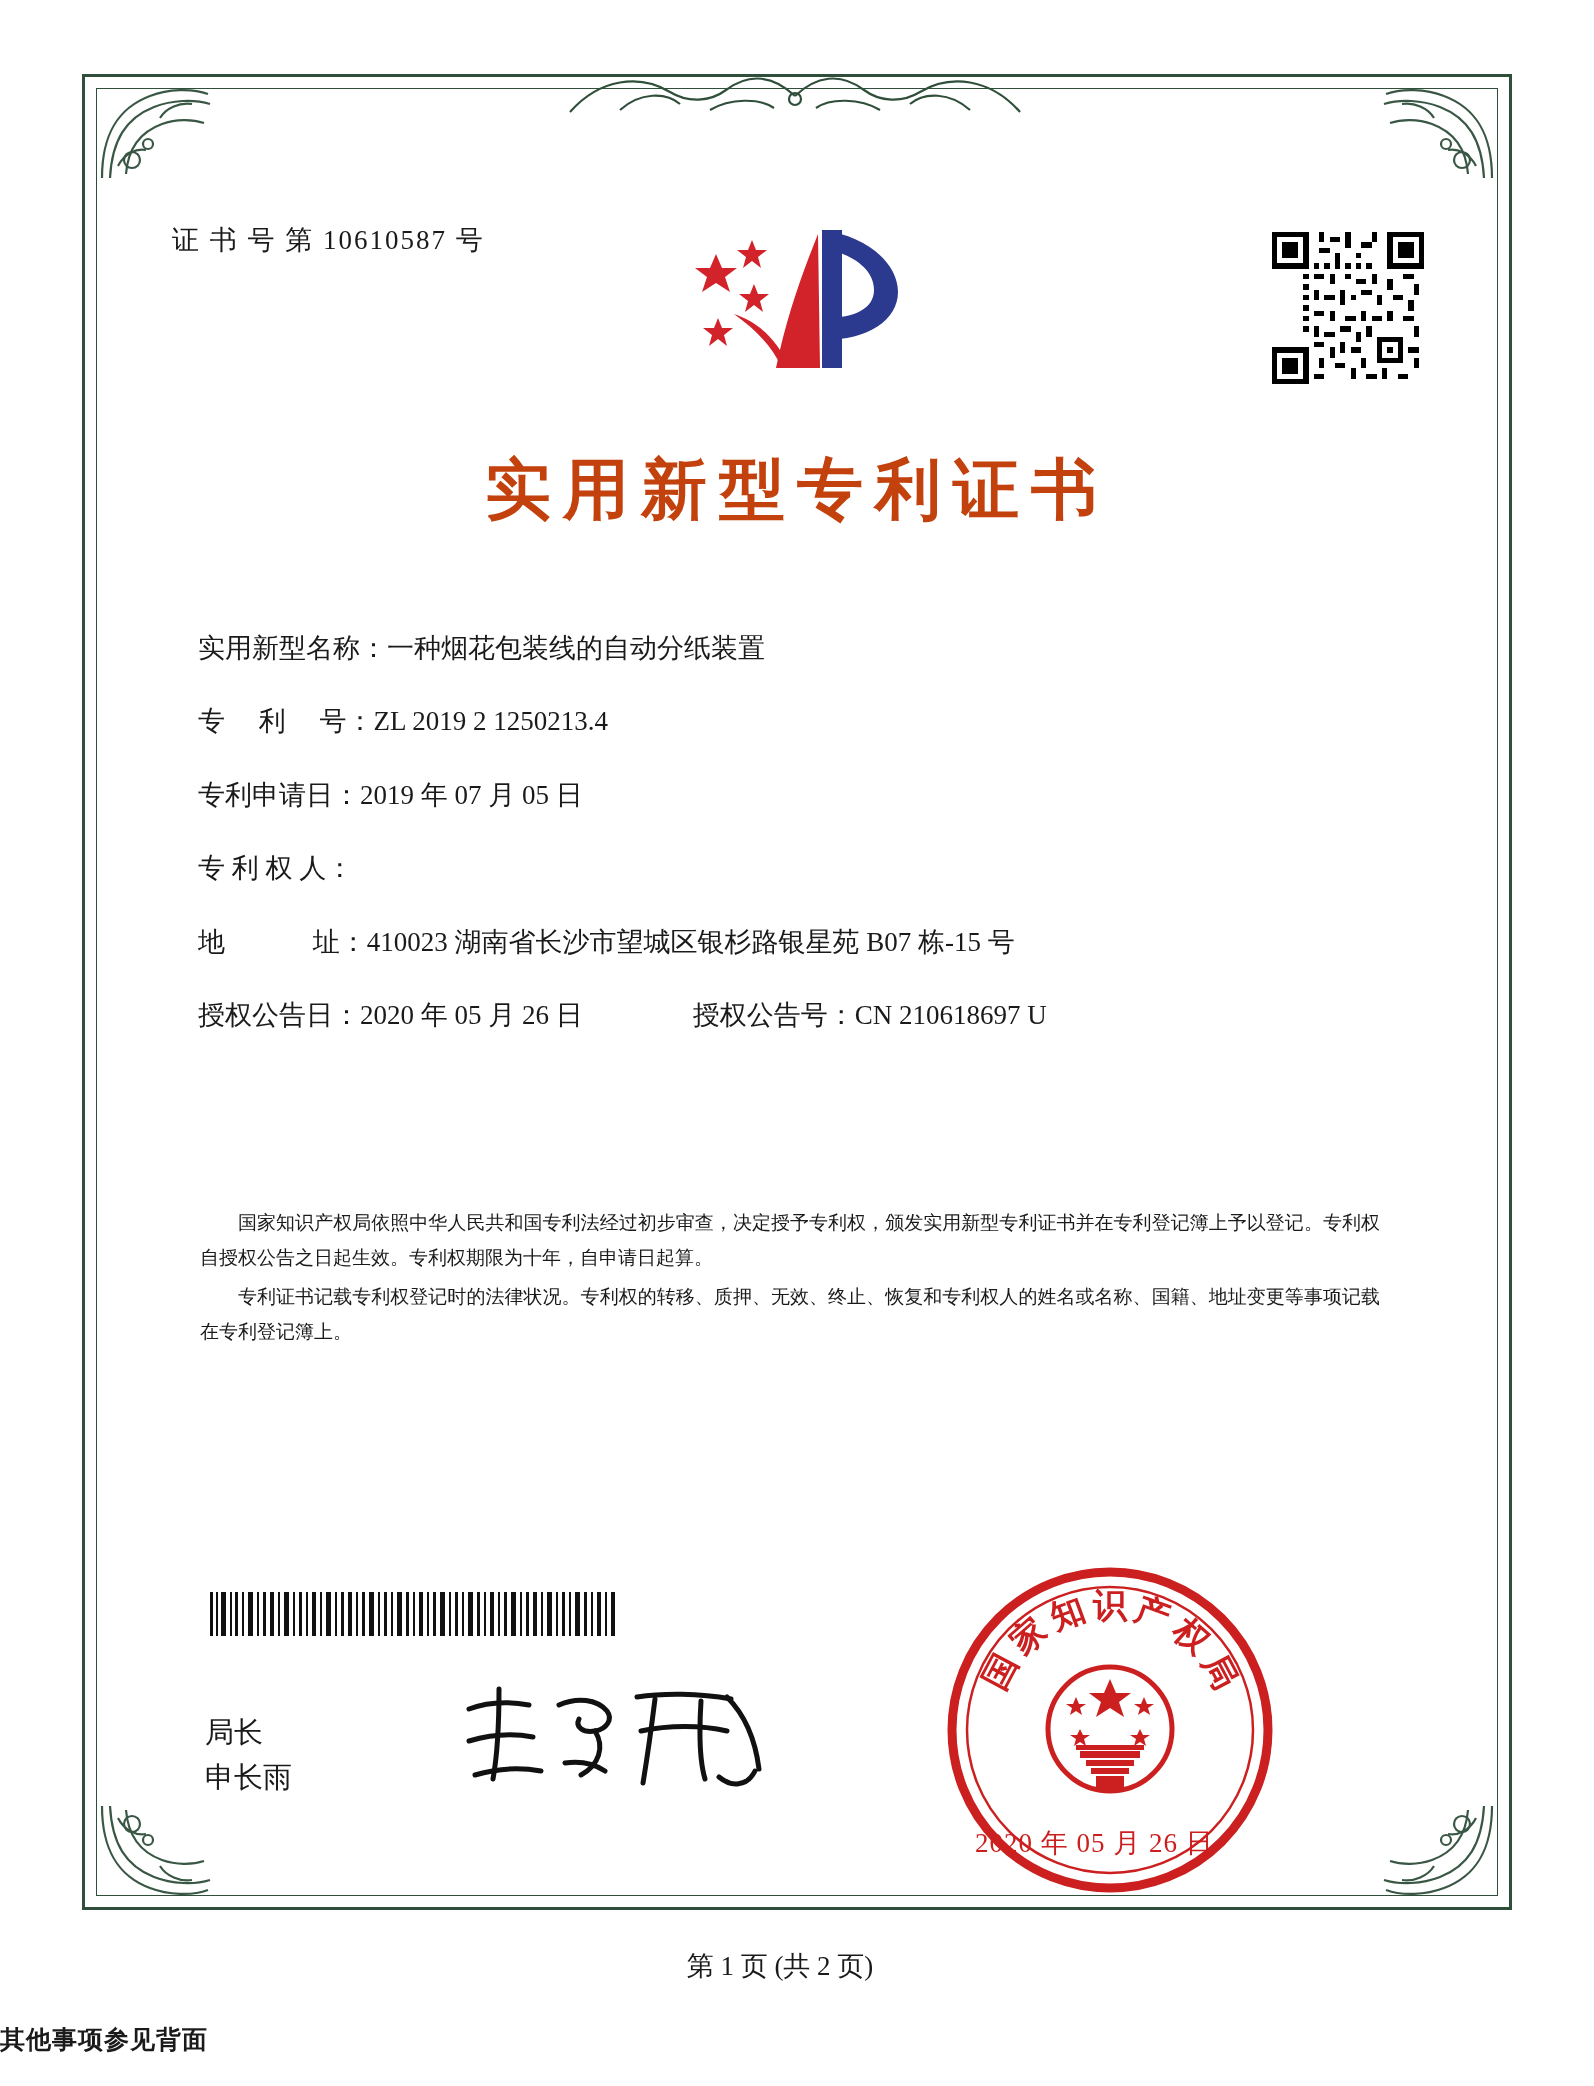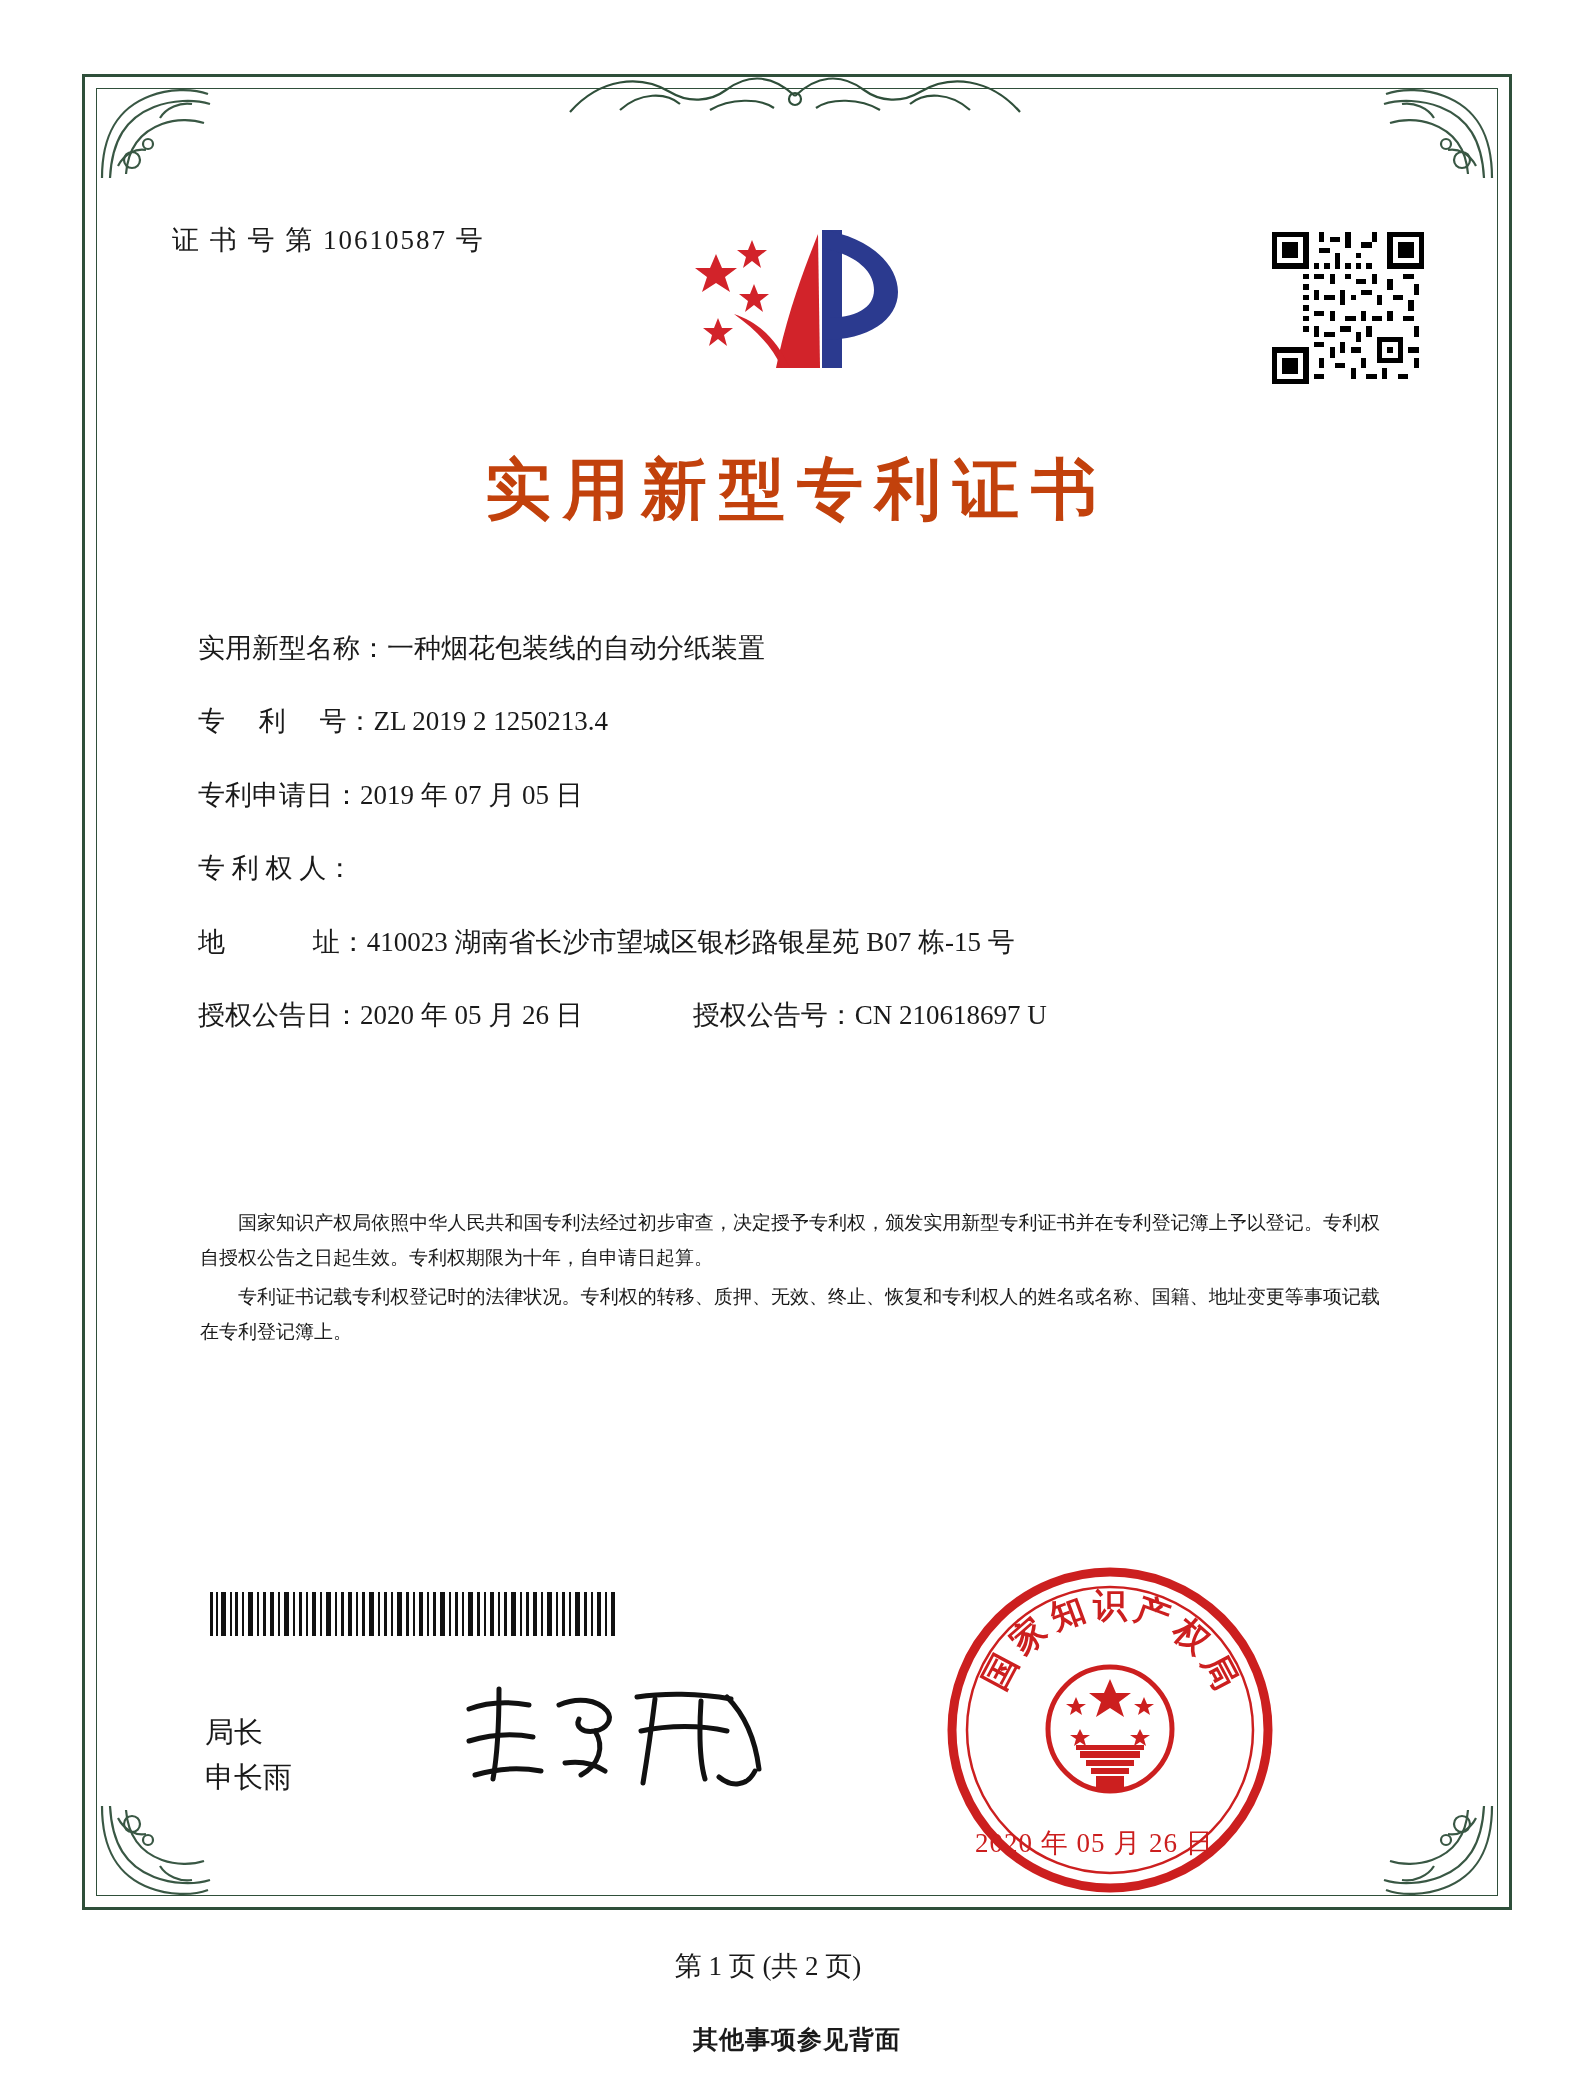--- a/index.html
+++ b/index.html
@@ -192,32 +192,31 @@
     top: 1825px;
     font-size: 27px;
     color: #cc1f1f;
     letter-spacing: 1px;
     white-space: nowrap;
   }
 
   
   .page-no {
     position: absolute;
-    left: 0;
+    left: 12px;
     top: 1948px;
     width: 1536px;
     text-align: center;
     font-size: 27px;
   }
   .back-note {
     position: absolute;
     left: 0;
     top: 2023px;
     width: 1594px;
-    text-align: center;
     font-size: 25px;
     font-weight: bold;
     letter-spacing: 1px;
   }
 </style>
 </head>
 <body>
 
 <div class="page">
 

